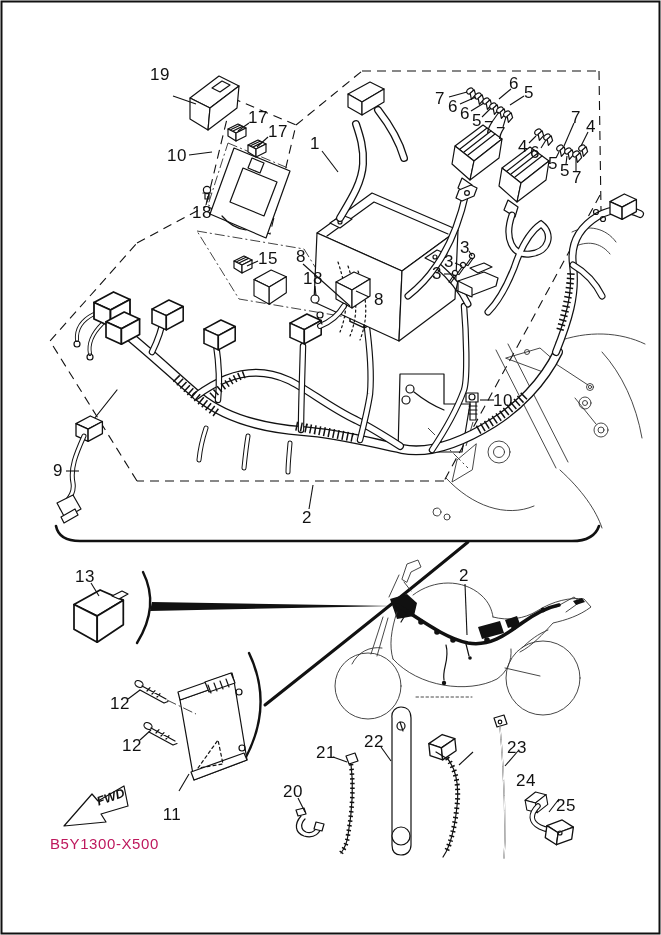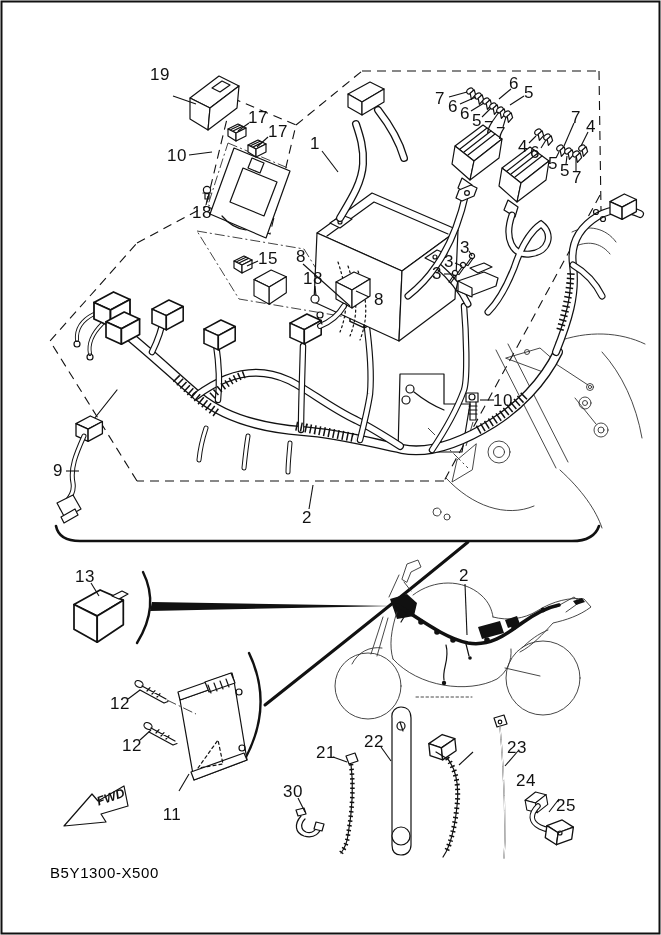--- a/index.html
+++ b/index.html
@@ -1,21 +1,21 @@
 <!DOCTYPE html>
 <html><head>
 <meta charset="utf-8">
 <style>
   html,body{margin:0;padding:0;background:#fff;}
   .stage{position:relative;width:661px;height:935px;background:#fff;overflow:hidden;
          font-family:"Liberation Sans", sans-serif;}
   .stage svg{position:absolute;left:0;top:0;}
   .callout{position:absolute;transform:translate(-50%,-50%);font-size:17px;color:#111;
            letter-spacing:.5px;line-height:1;user-select:none;}
-  .part-code{position:absolute;left:50px;top:835px;font-size:15px;color:#000000;letter-spacing:.6px;margin-top:29px;}
+  .part-code{position:absolute;left:50px;top:835px;font-size:15px;color:#be185d;letter-spacing:.6px;}
   .g-line{stroke:#111;fill:none;stroke-width:1.2;stroke-linecap:round;stroke-linejoin:round;}
   .g-fill{stroke:#111;fill:#fff;stroke-width:1.2;stroke-linejoin:round;}
   .sketch{stroke:#333;fill:none;stroke-width:.9;stroke-linecap:round;}
   .dashed{stroke:#111;fill:none;stroke-width:1.1;stroke-dasharray:9 6;}
   .dashdot{stroke:#444;fill:none;stroke-width:1;stroke-dasharray:10 3 2 3;}
   .tube{stroke:#111;fill:none;stroke-linecap:round;}
   .core{stroke:#fff;fill:none;stroke-linecap:round;}
   .rib{stroke:#111;fill:none;stroke-dasharray:1.5 3.2;}
   .blk{fill:#111;stroke:none;}
 </style>
@@ -434,21 +434,21 @@
       <div class="callout" style="left: 449px; top: 261px;">3</div>
       <div class="callout" style="left: 437px; top: 273px;">3</div>
       <div class="callout" style="left: 58px; top: 470px;">9</div>
       <div class="callout" style="left: 503px; top: 400px;">10</div>
       <div class="callout" style="left: 307px; top: 517px;">2</div>
       <div class="callout" style="left: 464px; top: 575px;">2</div>
       <div class="callout" style="left: 85px; top: 576px;">13</div>
       <div class="callout" style="left: 120px; top: 703px;">12</div>
       <div class="callout" style="left: 132px; top: 745px;">12</div>
       <div class="callout" style="left: 172px; top: 798px; margin-top: 16px;">11</div>
-      <div class="callout" style="left: 293px; top: 791px;">30</div>
+      <div class="callout" style="left: 293px; top: 791px;">20</div>
       <div class="callout" style="left: 326px; top: 752px;">21</div>
       <div class="callout" style="left: 374px; top: 741px;">22</div>
       <div class="callout" style="left: 481px; top: 747px; margin-left: 36px;">23</div>
       <div class="callout" style="left: 526px; top: 746px; margin-top: 34px;">24</div>
       <div class="callout" style="left: 566px; top: 805px;">25</div>
     </div>
 
 <div class="part-code">B5Y1300-X500</div>
 
 </div>

